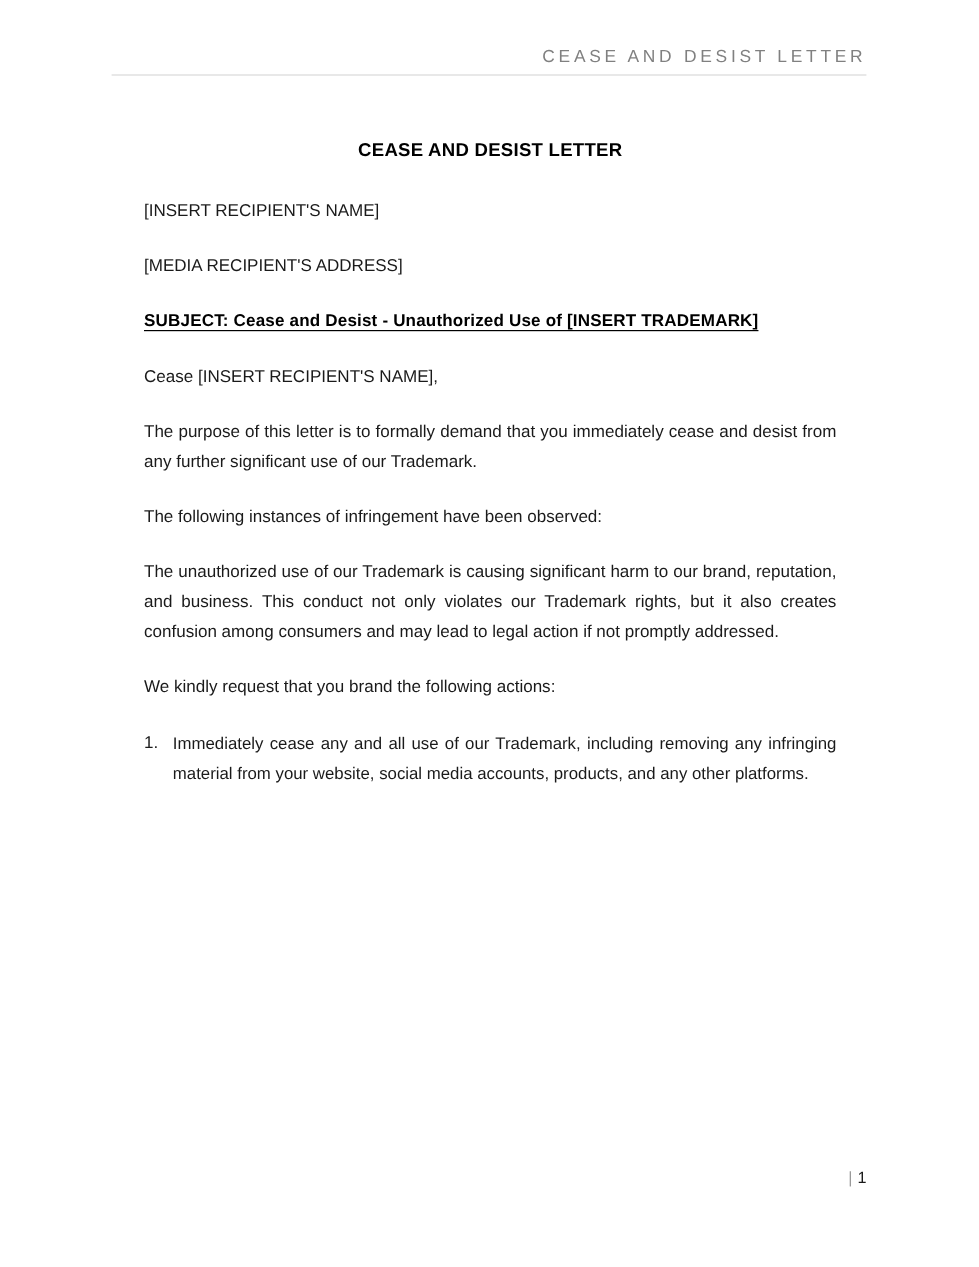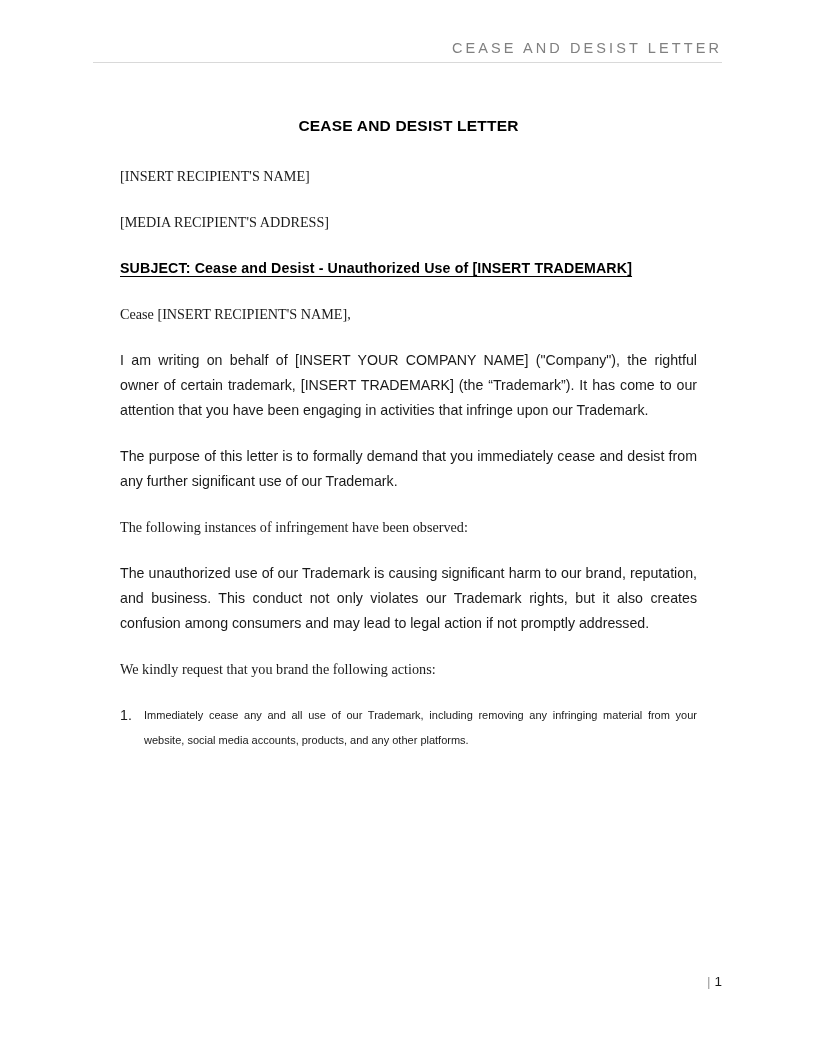--- a/index.html
+++ b/index.html
@@ -66,21 +66,20 @@
   p.para {
     margin: 0 0 21px 0;
     font-size: 14.2px;
     line-height: 25px;
     color: #1a1a1a;
     text-align: justify;
     text-justify: inter-word;
   }
   p.para.nojust {
     text-align: left;
-    font-family: Liberation Serif, serif;
   }
   p.para:last-child {
     margin-bottom: 0;
   }
 
   .subject-line {
     font-weight: bold;
     text-decoration: underline;
     text-underline-offset: 2.5px;
     color: #000000;
@@ -91,21 +90,21 @@
   ol.actions {
     margin: 0;
     padding: 0;
     list-style: none;
     counter-reset: actionitem;
   }
   ol.actions > li {
     position: relative;
     padding-left: 24px;
     margin-bottom: 21px;
-    font-size: 11px;
+    font-size: 14px;
     line-height: 25px;
     color: #1a1a1a;
     text-align: justify;
     text-justify: inter-word;
   }
   ol.actions > li:last-child {
     margin-bottom: 0;
   }
   ol.actions > li::before {
     counter-increment: actionitem;
@@ -157,21 +156,20 @@
     <p class="para nojust">[INSERT RECIPIENT'S NAME]</p>
 
     <p class="para nojust">[MEDIA RECIPIENT'S ADDRESS]</p>
 
     <p class="para">
       <span class="subject-line">SUBJECT: Cease and Desist - Unauthorized Use of [INSERT TRADEMARK]</span>
     </p>
 
     <p class="para nojust">Cease [INSERT RECIPIENT'S NAME],</p>
 
-    <p class="para">I am writing on behalf of [INSERT YOUR COMPANY NAME] ("Company"), the rightful owner of certain trademark, [INSERT TRADEMARK] (the “Trademark”). It has come to our attention that you have been engaging in activities that infringe upon our Trademark.</p>
 
     <p class="para">The purpose of this letter is to formally demand that you immediately cease and desist from any further significant use of our Trademark.</p>
 
     <p class="para nojust">The following instances of infringement have been observed:</p>
 
 
     <p class="para">The unauthorized use of our Trademark is causing significant harm to our brand, reputation, and business. This conduct not only violates our Trademark rights, but it also creates confusion among consumers and may lead to legal action if not promptly addressed.</p>
 
     <p class="para nojust">We kindly request that you brand the following actions:</p>
 

